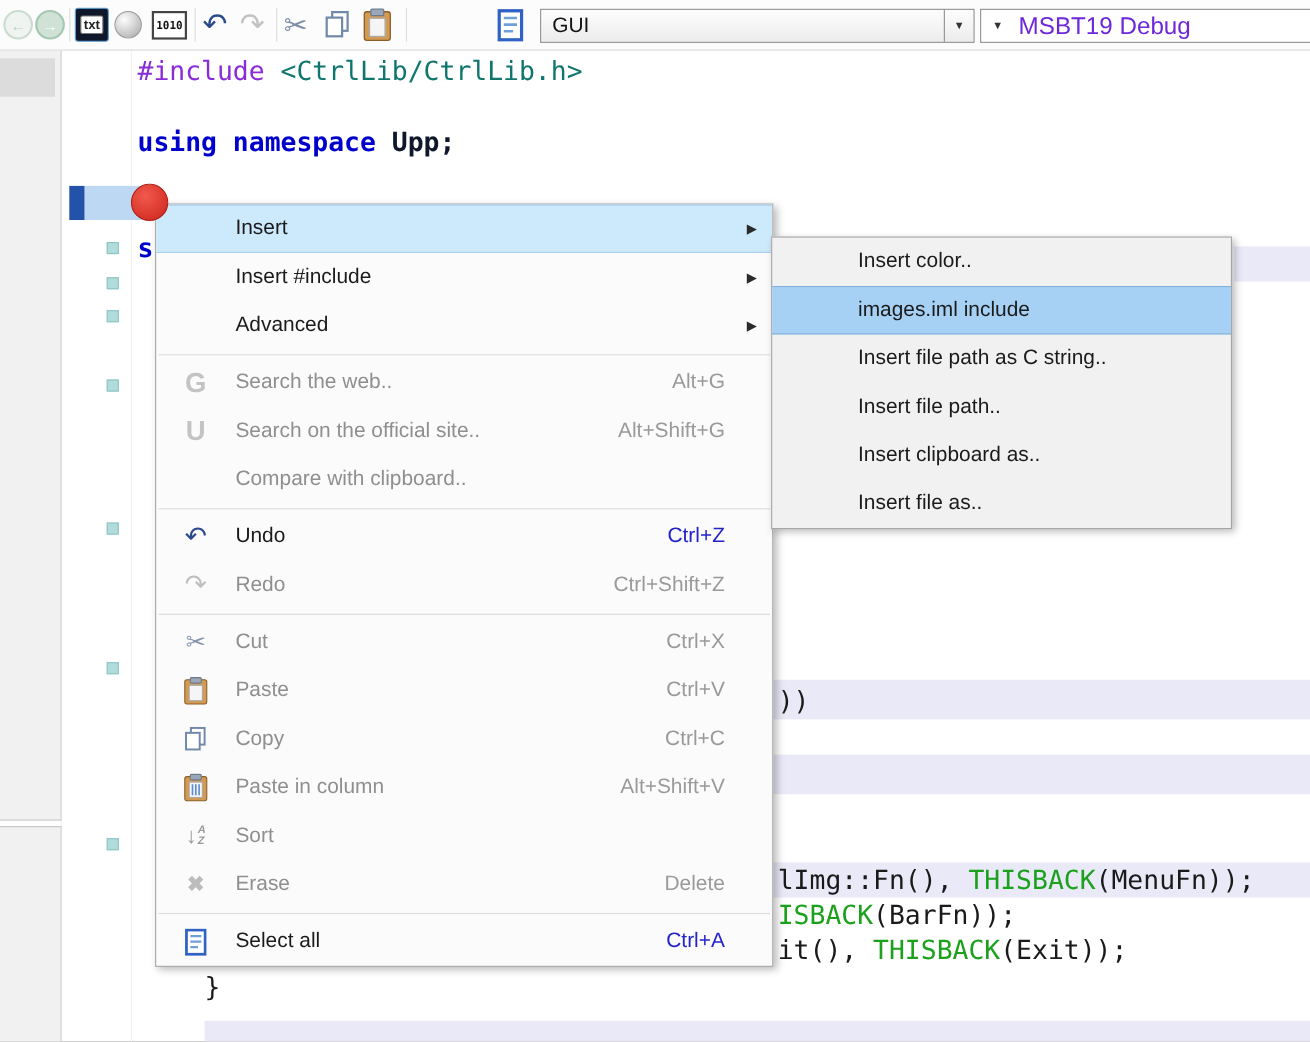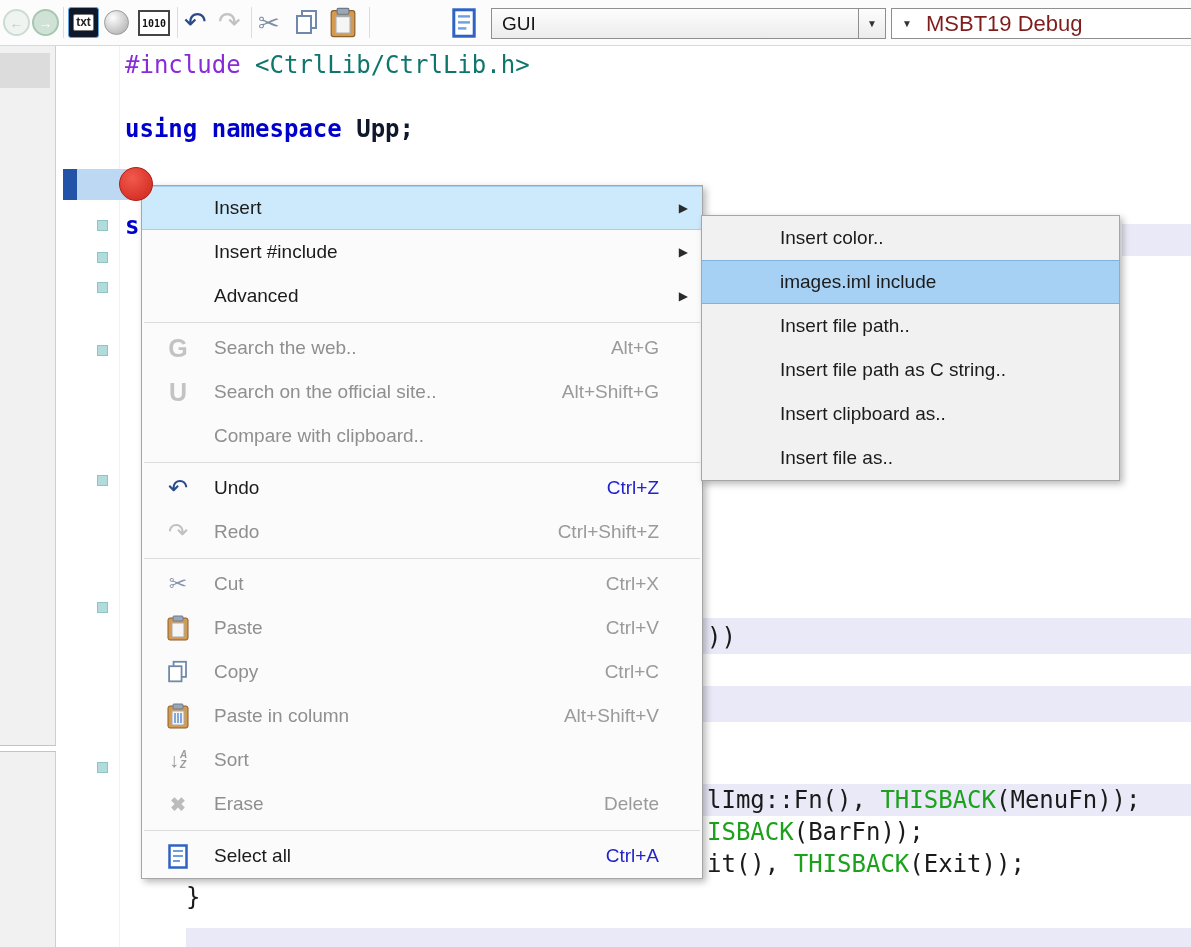--- a/index.html
+++ b/index.html
@@ -31,21 +31,21 @@
   .tb-svg { position:absolute; }
   .combo { position:absolute; left:491px; top:8px; width:395px; height:31px; border:1px solid #8f8f8f;
            background:linear-gradient(#fdfdfd,#ececec); display:flex; align-items:center; }
   .combo-text { padding-left:10px; font-size:19px; color:#141414; flex:1; }
   .combo-arrow { width:27px; height:100%; border-left:1px solid #8f8f8f; display:flex;
                  align-items:center; justify-content:center; font-size:10px; color:#333; }
   .build { position:absolute; left:891px; top:8px; width:301px; height:31px; border:1px solid #8f8f8f;
            background:#ffffff; display:flex; align-items:center; }
   .build-arrow { width:30px; display:flex; align-items:center; justify-content:center;
                  font-size:10px; color:#333; }
-  .build-text { font-size:22px; color:#7f1d1d; padding-left:4px; white-space:nowrap; }
+  .build-text { font-size:22px; color:#6d28d9; padding-left:4px; white-space:nowrap; }
 
   
   .left-panel { position:absolute; left:0; top:46px; width:56px; height:901px; background:#f1f1f1;
                 border-right:1px solid #cfcfcf; z-index:40; }
   .panel-gray { position:absolute; left:0; top:7px; width:50px; height:35px; background:#dcdcdc; }
   .panel-splitter { position:absolute; left:0; top:699px; width:56px; height:7px; background:#ffffff;
                     border-top:1px solid #c4c4c4; border-bottom:1px solid #c4c4c4; }
 
   
   .gutter-line { position:absolute; left:119px; top:46px; width:1px; height:901px; background:#f2f2f2; z-index:1; }
@@ -327,26 +327,26 @@
   </div>
 
   <div class="menu sub-menu">
     <div class="sub-mi">
       <span class="mi-label">Insert color..</span>
     </div>
     <div class="sub-mi hl">
       <span class="mi-label">images.iml include</span>
     </div>
     <div class="sub-mi">
+      <span class="mi-label">Insert file path as C string..</span>
+    </div>
+    <div class="sub-mi">
       <span class="mi-label">Insert file path..</span>
     </div>
     <div class="sub-mi">
-      <span class="mi-label">Insert file path as C string..</span>
-    </div>
-    <div class="sub-mi">
       <span class="mi-label">Insert clipboard as..</span>
     </div>
     <div class="sub-mi">
       <span class="mi-label">Insert file as..</span>
     </div>
   </div>
 
   <div class="breakpoint"></div>
 
 </div>

